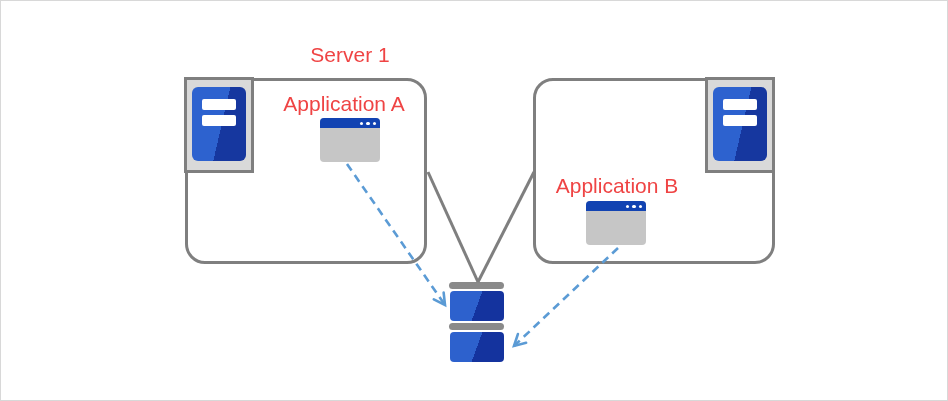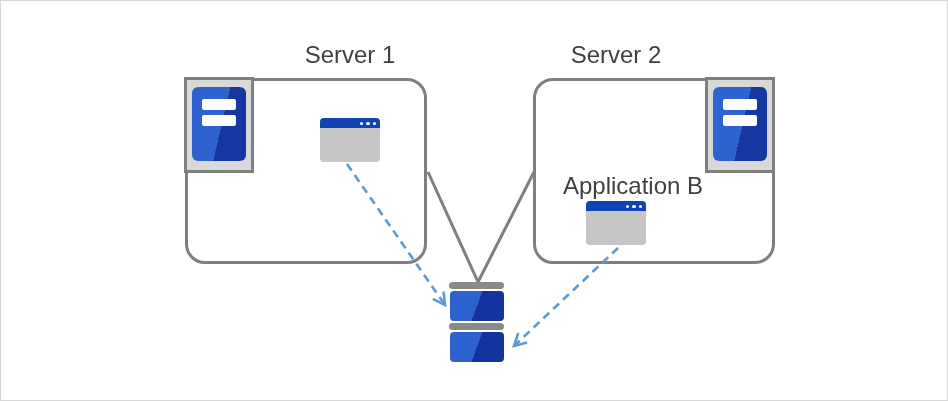--- a/index.html
+++ b/index.html
@@ -8,23 +8,23 @@
     width:948px;height:401px;
     box-sizing:border-box;
     border:1px solid #d8d8d8;
     background:#ffffff;
     font-family:"Liberation Sans","DejaVu Sans",sans-serif;
     overflow:hidden;
   }
   .label{
     position:absolute;
     transform:translateX(-50%);
-    font-size:24px;
+    font-size:21px;
     line-height:21px;
-    color:#404040;
+    color:#ef4444;
     white-space:nowrap;
   }
   
   .group-box{
     position:absolute;
     width:242px;height:186px;
     box-sizing:border-box;
     border:3px solid #7f7f7f;
     border-radius:20px;
     background:#fff;
@@ -139,16 +139,16 @@
         <path d="M -11 -6 L 0 0 L -11 6" fill="none" stroke="#5b9bd5" stroke-width="2.6" stroke-linecap="round" stroke-linejoin="miter"></path>
       </marker>
     </defs>
     <line x1="427" y1="171" x2="477" y2="281" stroke="#7f7f7f" stroke-width="3"></line>
     <line x1="533" y1="171" x2="477" y2="281" stroke="#7f7f7f" stroke-width="3"></line>
     <line x1="346" y1="163" x2="444" y2="304" stroke="#5b9bd5" stroke-width="2.6" stroke-dasharray="8 5.5" marker-end="url(#openArrow)"></line>
     <line x1="617" y1="247" x2="513" y2="345" stroke="#5b9bd5" stroke-width="2.6" stroke-dasharray="8 5.5" marker-end="url(#openArrow)"></line>
   </svg>
 
   <div class="label" style="left:349px;top:43px;">Server 1</div>
-  <div class="label" style="left:615px;top:43px;">Server 2</div>
-  <div class="label" style="left:616px;top:174px;margin-left:16px;">Application B</div>
+  <div class="label" style="left:343px;top:92px;">Application A</div>
+  <div class="label" style="left:616px;top:174px;">Application B</div>
 
 </div>
 
 </body></html>

